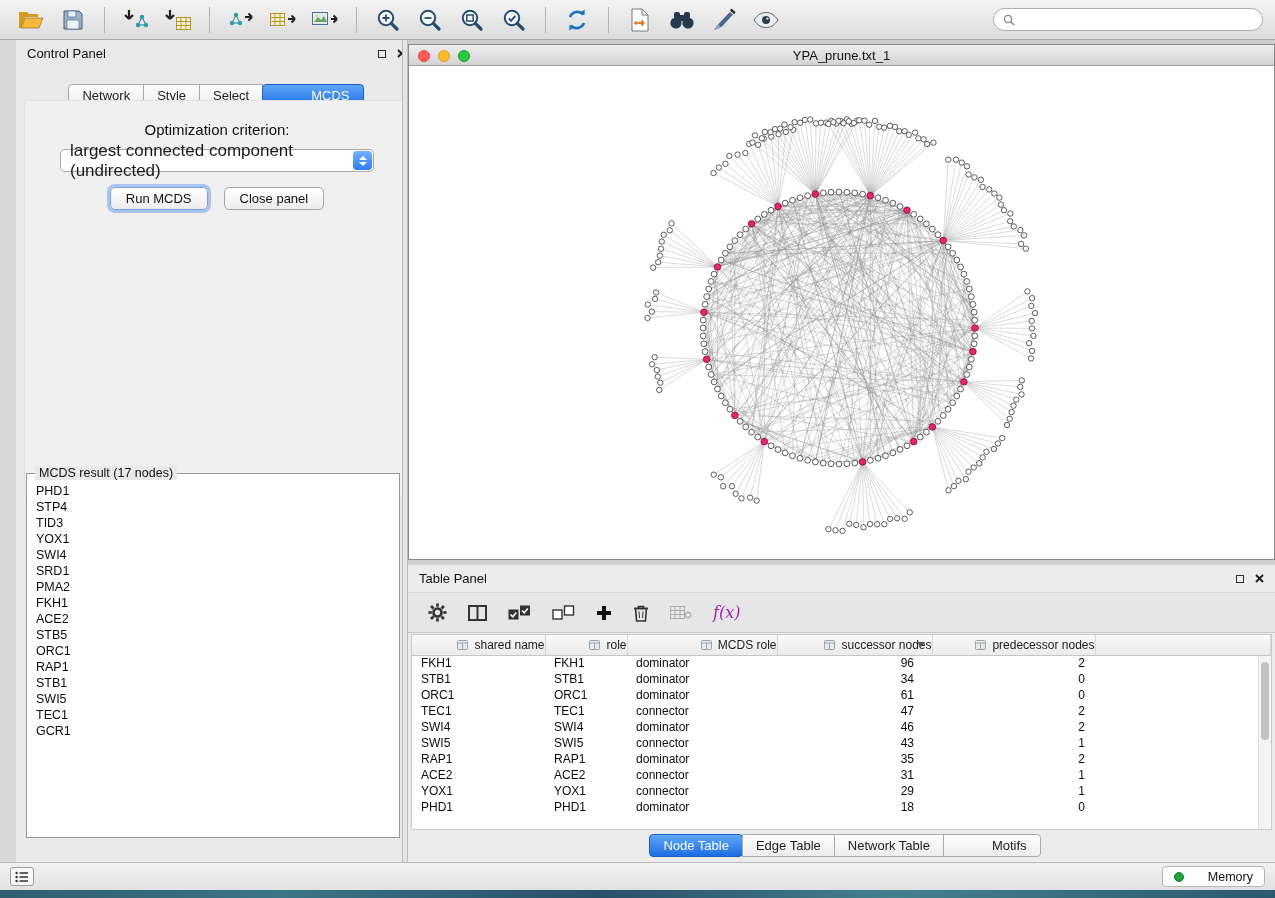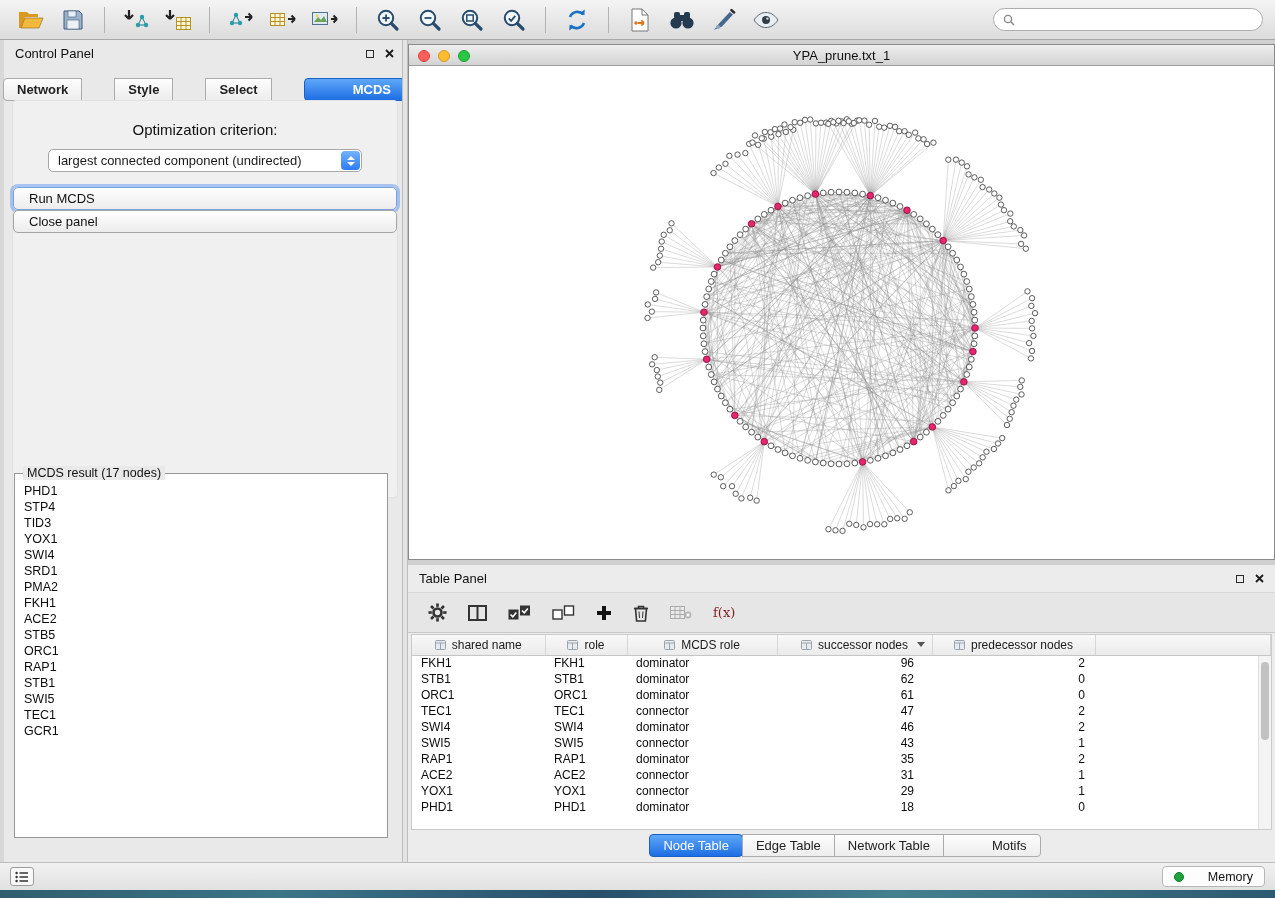--- a/index.html
+++ b/index.html
@@ -10,42 +10,42 @@
   .toolbar { position: absolute; left: 0; top: 0; width: 1275px; height: 40px;
     background: linear-gradient(#f4f4f4, #dcdcdc); border-bottom: 1px solid #a9a9a9;
     display: flex; align-items: center; padding: 0 12px; gap: 4px; }
   .tbtn { width: 38px; height: 32px; display: flex; align-items: center; justify-content: center; border-radius: 4px; }
   .tsep { width: 1px; height: 26px; background: #b3b3b3; margin: 0 8px; }
   .search { margin-left: auto; width: 270px; height: 23px; background: #fff; border: 1px solid #adadad;
     border-radius: 12px; display: flex; align-items: center; padding: 0 9px; gap: 6px; }
   .search input { border: none; outline: none; flex: 1; font-size: 12px; font-family: "Liberation Sans", sans-serif; background: transparent; }
 
   
-  .control-panel { position: absolute; left: 4px; top: 40px; width: 402px; height: 822px;
+  .control-panel { position: absolute; left: 16px; top: 40px; width: 402px; height: 822px;
     background: #e9e9e9; border-right: 1px solid #b5b5b5; }
   .panel-head { height: 27px; display: flex; align-items: center; padding: 0 11px; font-size: 13px; color: #111; }
   .win-icons { margin-left: auto; display: flex; gap: 11px; align-items: center; }
   .float-box { width: 8px; height: 8px; border: 1.5px solid #2b2b2b; display: inline-block; }
-  .cp-tabs { display: flex; justify-content: space-between; margin-top: 11px; font-weight: bold; }
+  .cp-tabs { display: flex; justify-content: center; margin-top: 17px; }
   .cp-tabs .tab, .tp-tabs .tab { font-size: 13px; padding: 3px 13px; background: linear-gradient(#fdfdfd, #ededed);
     border: 1px solid #ababab; margin-left: -1px; color: #222; cursor: default; }
   .cp-tabs .tab:first-child, .tp-tabs .tab:first-child { border-radius: 4px 0 0 4px; }
   .cp-tabs .tab:last-child, .tp-tabs .tab:last-child { border-radius: 0 4px 4px 0; padding-left: 48px; }
   .cp-tabs .tab.active, .tp-tabs .tab.active { background: linear-gradient(#5ea7f8, #1e6ee4);
     border-color: #1a5ec7; color: #fff; border-radius: 4px; }
   .inner-card { position: absolute; left: 8px; top: 60px; width: 386px; height: 398px;
     background: #f0f0f0; border: 1px solid #e2e2e2; border-radius: 4px; }
   .opt-label { text-align: center; padding-top: 20px; font-size: 15px; color: #111; }
   .dropdown { margin: 11px auto 0; width: 314px; height: 23px; background: #fff; border: 1px solid #a8a8a8;
-    border-radius: 5px; display: flex; align-items: center; position: relative; font-size: 13px; padding-left: 9px; }
+    border-radius: 5px; display: flex; align-items: center; position: relative; font-size: 17px; padding-left: 9px; }
   .stepper { position: absolute; right: 1px; top: 1px; width: 19px; height: 19px; border-radius: 4px;
     background: linear-gradient(#74b3fb, #2e7bf5); display: flex; flex-direction: column; align-items: center; justify-content: center; gap: 2px; }
   .tri-up { width: 0; height: 0; border-left: 4px solid transparent; border-right: 4px solid transparent; border-bottom: 4px solid #fff; }
   .tri-down { width: 0; height: 0; border-left: 4px solid transparent; border-right: 4px solid transparent; border-top: 4px solid #fff; }
-  .btn-row { display: flex; justify-content: center; margin-top: 15px; flex-direction: column; }
+  .btn-row { display: flex; justify-content: center; gap: 16px; margin-top: 15px; }
   .btn { height: 23px; padding: 0 15px; font-size: 13px; background: linear-gradient(#ffffff, #ececec);
     border: 1px solid #a5a5a5; border-radius: 5px; display: flex; align-items: center; color: #111; }
   .btn.focused { border-color: #7aa3e0; box-shadow: 0 0 0 3px rgba(97, 152, 240, 0.5); }
   .mcds-fieldset { position: absolute; left: 10px; top: 426px; width: 374px; height: 372px;
     border: 1px solid #979797; background: #fff; padding: 0; }
   .mcds-fieldset legend { font-size: 12.5px; color: #111; background: #e9e9e9; padding: 0 4px; margin-left: 8px; }
   .result-list { padding: 3px 9px; font-size: 12.5px; line-height: 16px; color: #0c0c0c; }
 
   
   .splitter { position: absolute; left: 402px; top: 40px; width: 6px; height: 822px;
@@ -61,27 +61,27 @@
   .light.yellow { background: #febc2e; border: 1px solid #d89c22; }
   .light.green { background: #28c840; border: 1px solid #1d9e30; }
   .net-canvas { position: absolute; left: 0; top: 21px; width: 865px; height: 493px; background: #fff; }
   .net-canvas svg { display: block; }
 
   
   .table-panel { position: absolute; left: 408px; top: 565px; width: 867px; height: 297px; background: #ececec; }
   .tp-toolbar { height: 41px; background: #e6e6e6; border-top: 1px solid #d8d8d8; border-bottom: 1px solid #c8c8c8;
     display: flex; align-items: center; gap: 21px; padding: 0 20px; }
   .tpbtn { display: flex; align-items: center; justify-content: center; }
-  .fx { font-family: "DejaVu Serif", serif; font-size: 13px; color: #7f1d1d; }
+  .fx { font-family: "DejaVu Serif", serif; font-style: italic; font-size: 16px; color: #a21caf; }
   .tablewrap { position: absolute; left: 3px; right: 3px; top: 69px; height: 196px; background: #fff;
     border: 1px solid #cacaca; overflow: hidden; }
   table.nodes { border-collapse: collapse; width: 100%; font-size: 12px; table-layout: fixed; }
   table.nodes th { background: linear-gradient(#f8f8f8, #ebebeb); border-right: 1px solid #d7d7d7;
     border-bottom: 1px solid #c6c6c6; height: 20px; font-weight: normal; font-size: 12px; color: #1a1a1a; position: relative; }
-  .th-inner { display: flex; align-items: center; justify-content: center; gap: 6px; }
+  .th-inner { display: flex; align-items: center; justify-content: flex-end; gap: 6px; }
   .th-chev { position: absolute; right: 7px; top: 7px; width: 0; height: 0;
     border-left: 4px solid transparent; border-right: 4px solid transparent; border-top: 5px solid #555; }
   table.nodes td { height: 16px; padding: 0 9px; color: #0b0b0b; white-space: nowrap; overflow: hidden; }
   table.nodes td.num { text-align: right; padding-right: 18px; }
   table.nodes td.num2 { text-align: right; padding-right: 10px; }
   .vscroll { position: absolute; right: 0; top: 21px; bottom: 0; width: 13px; background: #f4f4f4; border-left: 1px solid #dedede; }
   .vthumb { position: absolute; left: 2px; right: 2px; top: 6px; height: 78px; background: #c2c2c2; border-radius: 6px; }
   .tp-tabs { position: absolute; left: 8px; right: 0; bottom: 5px; display: flex; justify-content: center; }
 
   
@@ -1267,21 +1267,21 @@
               <td>FKH1</td>
               <td>dominator</td>
               <td class="num">96</td>
               <td class="num2">2</td>
               <td></td>
             </tr>
             <tr>
               <td>STB1</td>
               <td>STB1</td>
               <td>dominator</td>
-              <td class="num">62</td>
+              <td class="num">34</td>
               <td class="num2">0</td>
               <td></td>
             </tr>
             <tr>
               <td>ORC1</td>
               <td>ORC1</td>
               <td>dominator</td>
               <td class="num">61</td>
               <td class="num2">0</td>
               <td></td>

